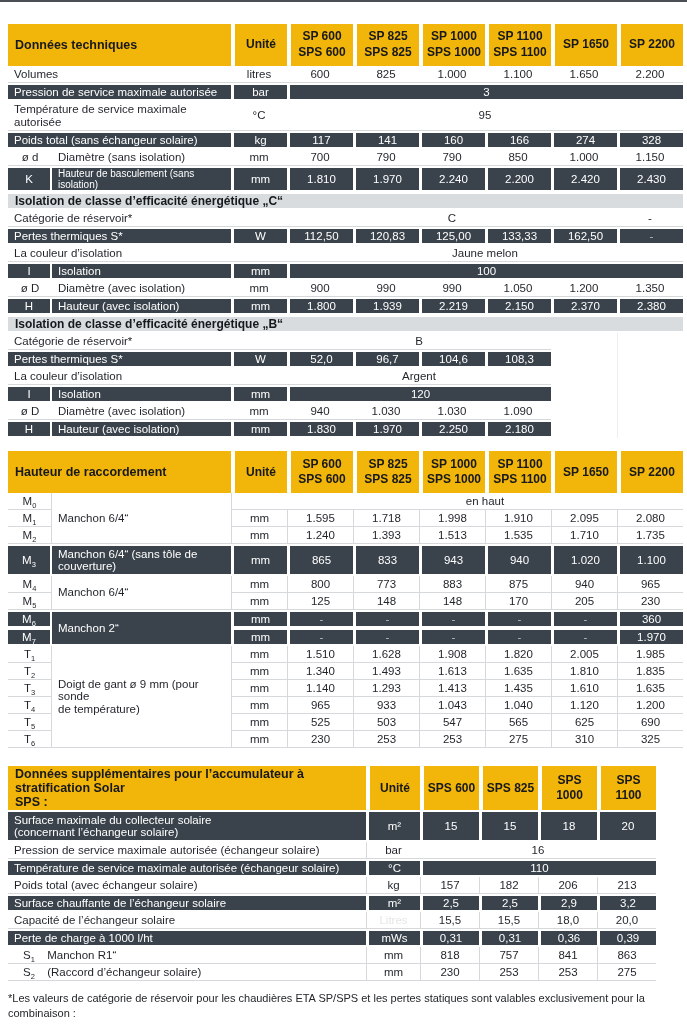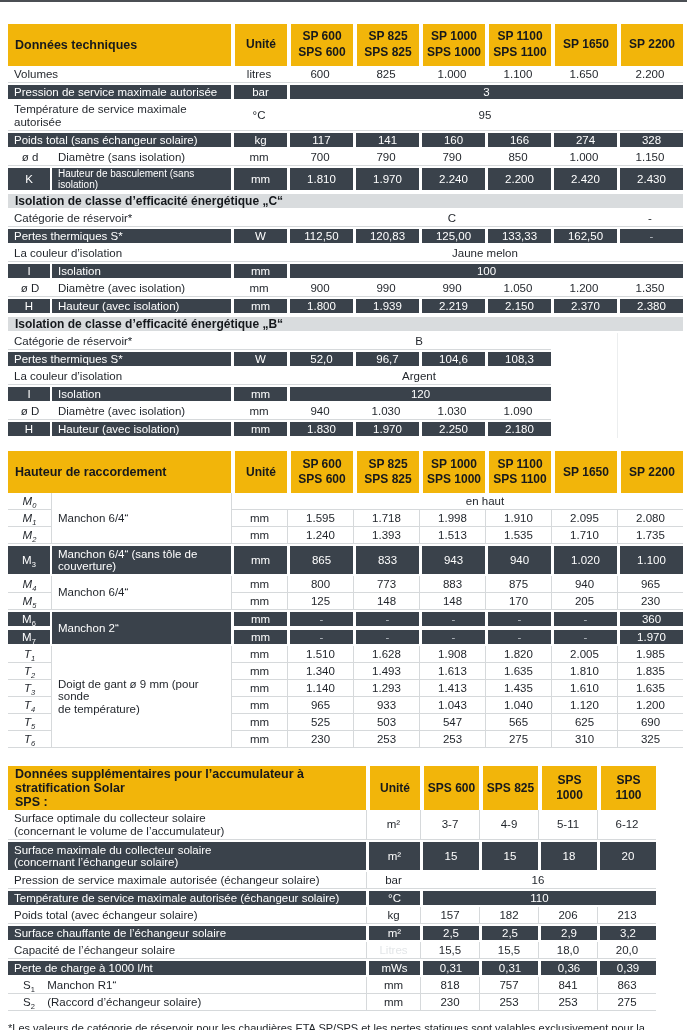--- a/index.html
+++ b/index.html
@@ -22,21 +22,21 @@
   tr.l td{border-bottom:1px solid #d6d9db;}
   tr.d td{background:#3a424b;color:#fff;border-top:2px solid #fff;border-bottom:2px solid #fff;height:14px;}
   tr.d td.u,tr.d td.v,tr.d td.sp{border-left:3px solid #fff;}
   tr.d td.s{border-right:2px solid #fff;}
   tr.h30 td{height:29px;}
   tr.d.h30 td{height:28px;}
   tr.sec td{background:#d9dcde;color:#15181c;font-weight:bold;font-size:12px;
             border-top:2px solid #fff;border-bottom:2px solid #fff;padding-left:7px;height:14px;}
   td.e{background:#fff !important;border:none !important;color:#1f2329 !important;}
   td.e + td.e{border-left:1px solid #eceeef !important;}
-  #t2 tr.l td.s{border-right:1px solid #d6d9db;font-style:italic;}
+  #t2 tr.l td.s{border-right:1px solid #d6d9db;}
   #t2 tr.l td.u,#t2 tr.l td.v,#t3 tr.l td.u,#t3 tr.l td.v{border-left:1px solid #d6d9db;}
   td.gl{text-align:left;padding-left:6px;vertical-align:middle;}
   tr.d td.dm{color:#b7bdc3;}
   td.ghost{color:#e3e6e8;}
   sub{font-size:7.5px;line-height:0;}
   .small{font-size:10px;}
   .ssym{display:inline-block;width:30px;text-align:center;}
   .fn{margin:10px 8px 0 8px;font-size:11px;line-height:1.35;color:#23272b;}
 </style>
 </head>
@@ -426,29 +426,20 @@
       <th class="tl pl">Données supplémentaires pour l’accumulateur à stratification Solar
 SPS :</th>
       <th class="c">Unité</th>
       <th class="c">SPS 600</th>
       <th class="c">SPS 825</th>
       <th class="c">SPS 1000</th>
       <th class="c">SPS 1100</th>
     </tr>
   </thead>
   <tbody>
-    <tr class="l h30">
-      <td class="lab pl">Surface optimale du collecteur solaire
-(concernant le volume de l’accumulateur)</td>
-      <td class="u">m²</td>
-      <td class="v">3-7</td>
-      <td class="v">4-9</td>
-      <td class="v">5-11</td>
-      <td class="v">6-12</td>
-    </tr>
     <tr class="d h30">
       <td class="lab pl">Surface maximale du collecteur solaire
 (concernant l’échangeur solaire)</td>
       <td class="u">m²</td>
       <td class="v">15</td>
       <td class="v">15</td>
       <td class="v">18</td>
       <td class="v">20</td>
     </tr>
     <tr class="l">

